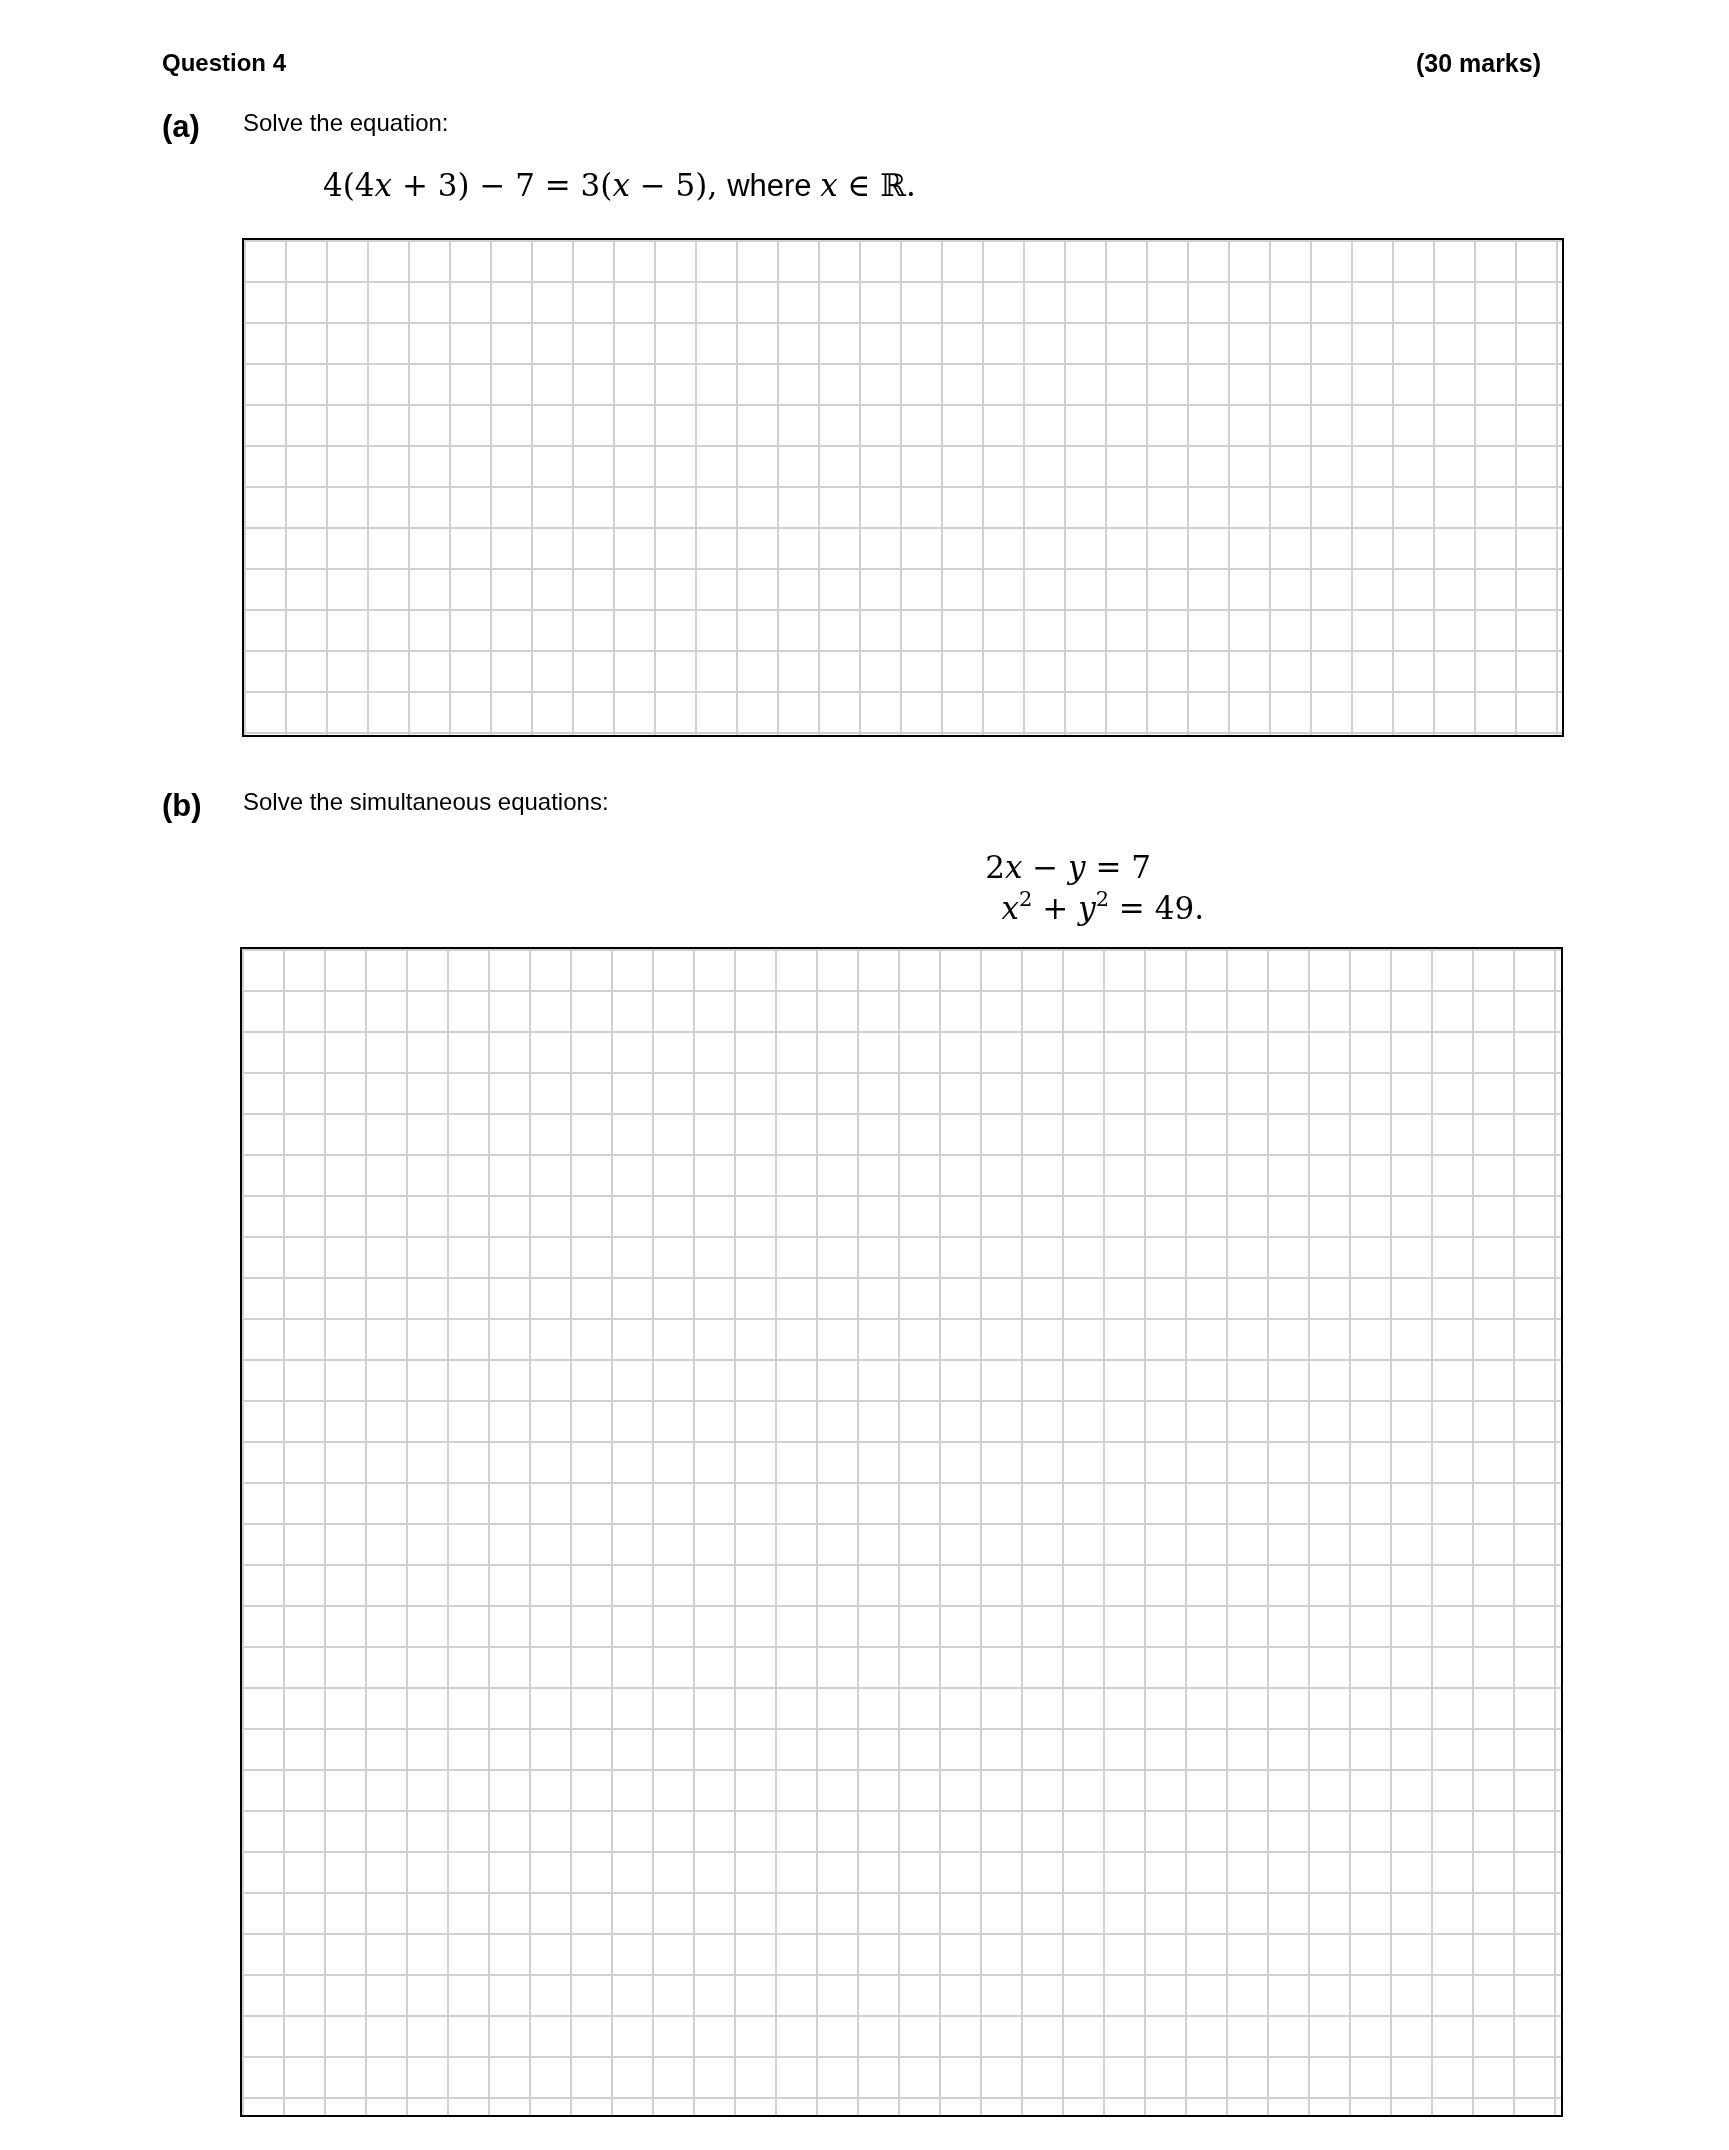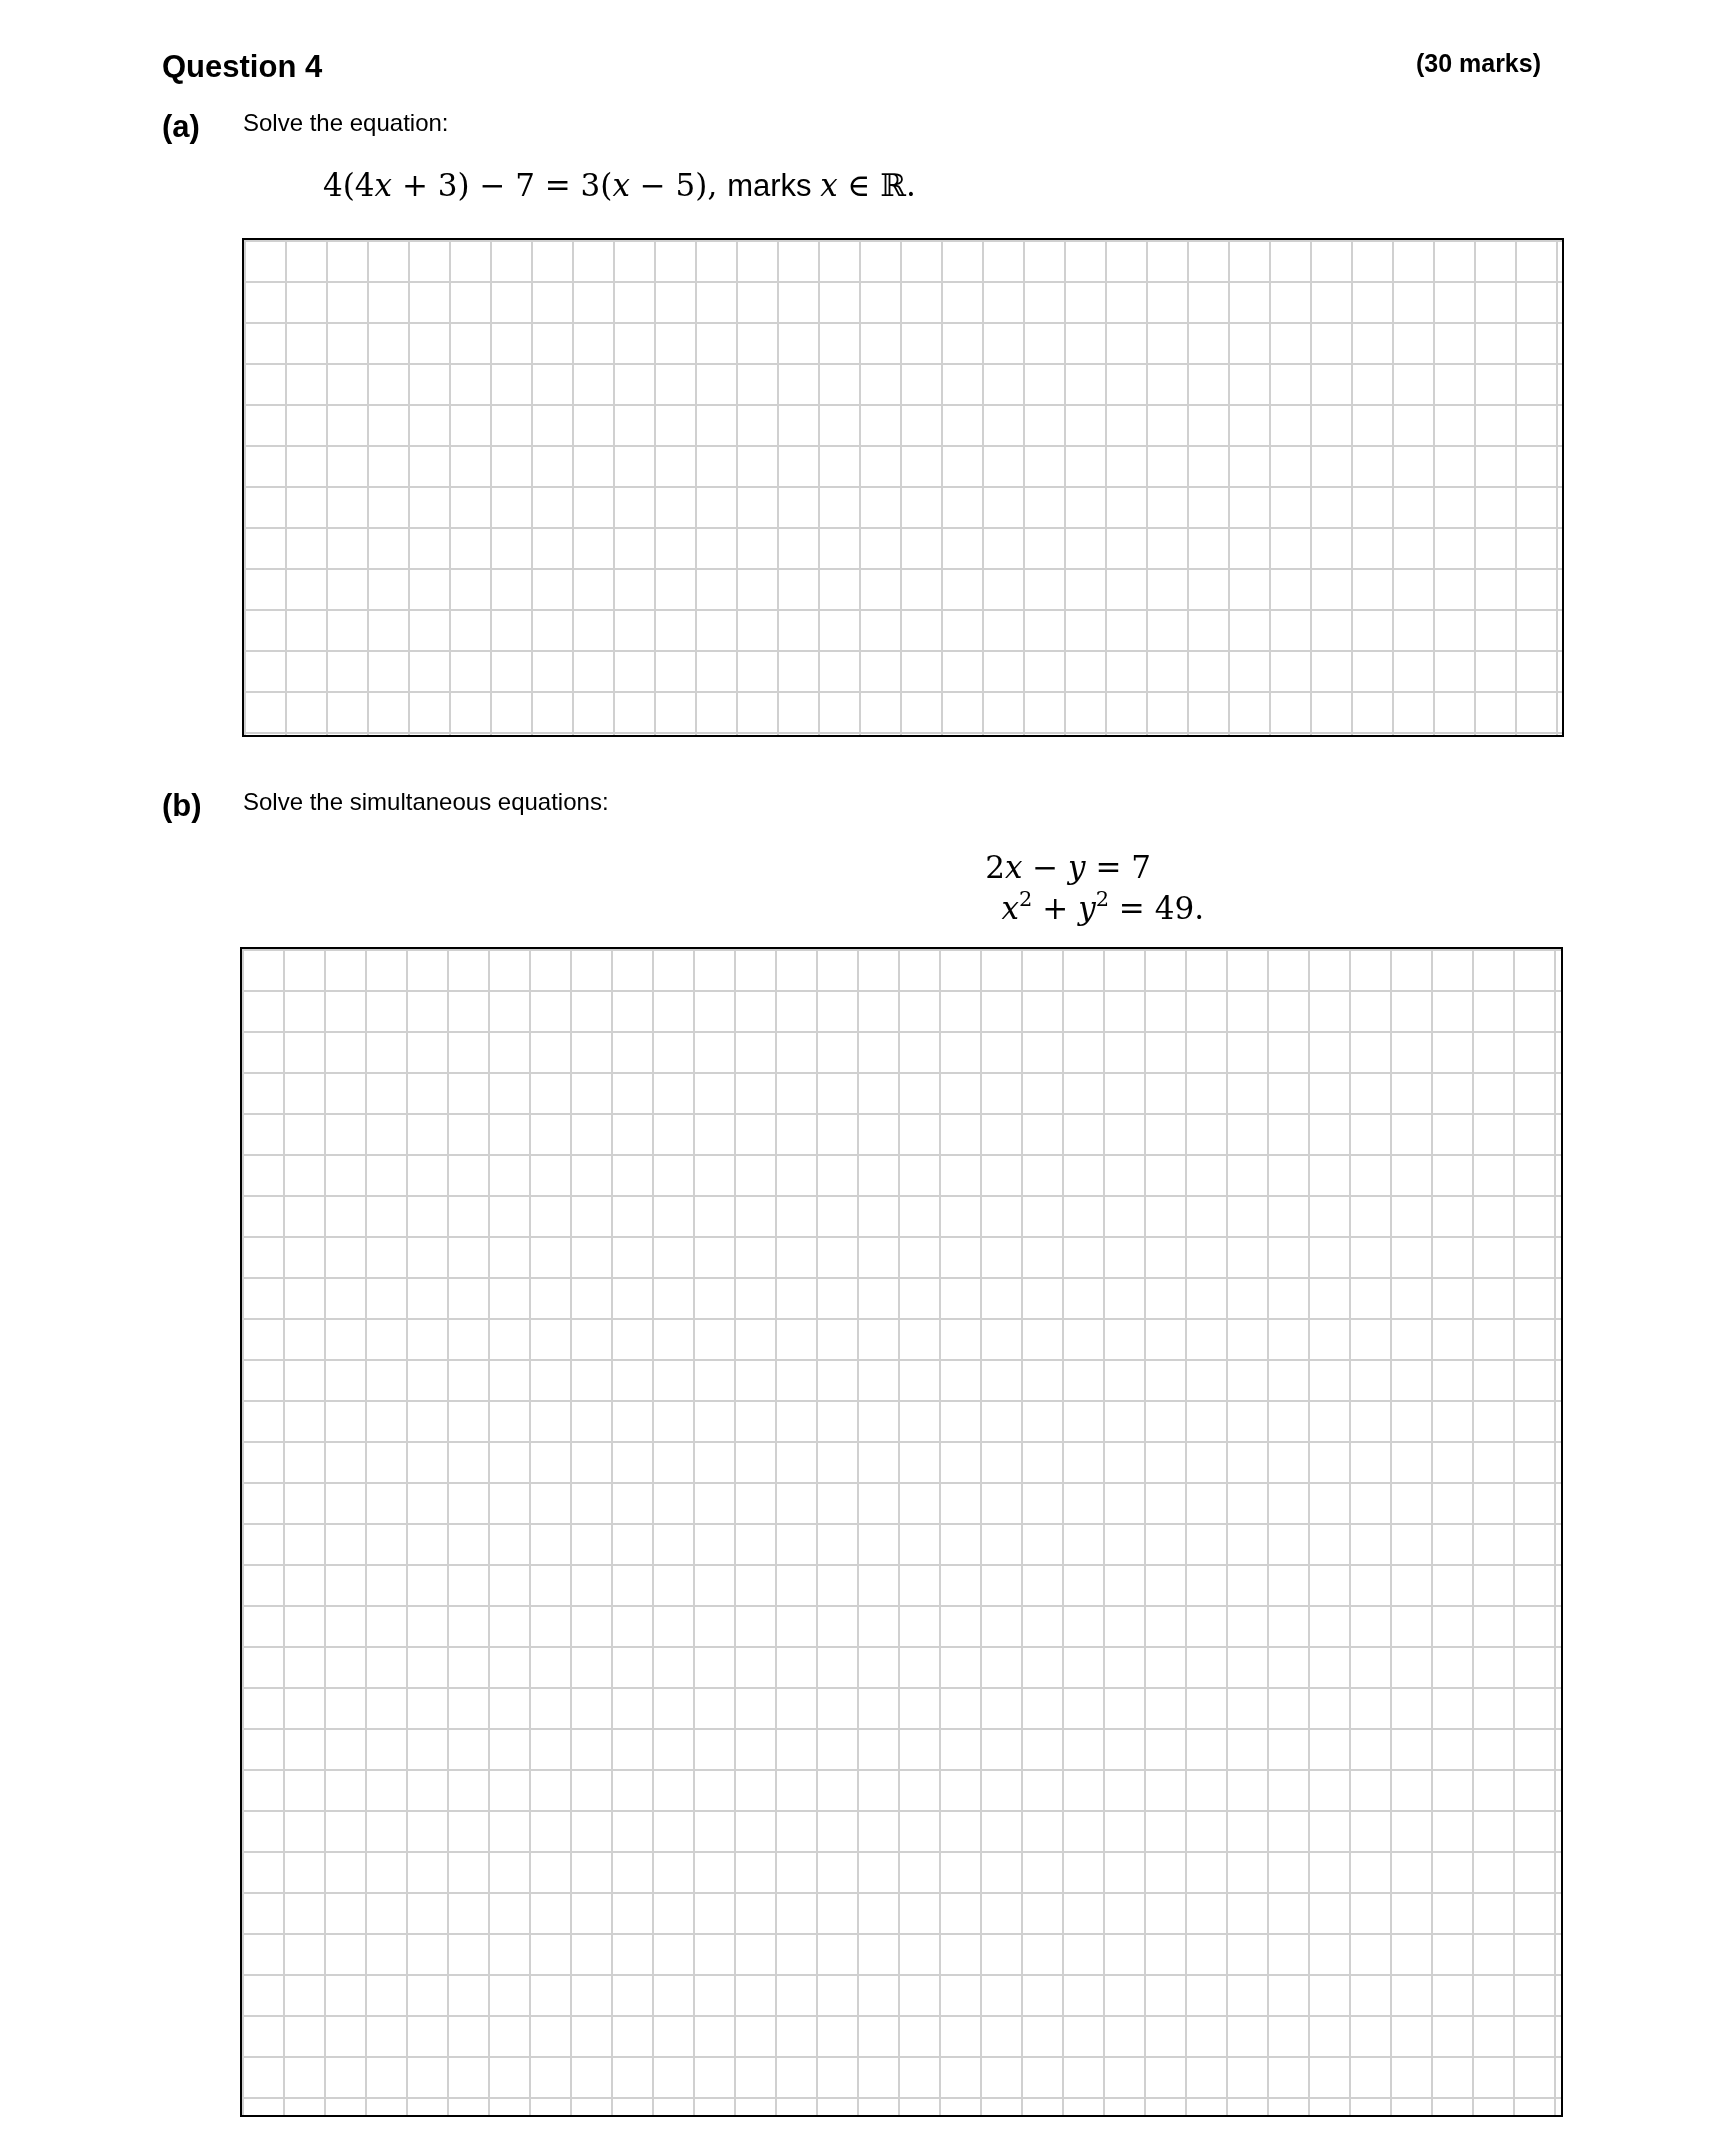--- a/index.html
+++ b/index.html
@@ -1,19 +1,19 @@
 <!DOCTYPE html>
 <html style="font-size:15px"><head>
 <meta charset="utf-8">
 <style>
   html, body { margin: 0; padding: 0; background: #ffffff; }
   body { width: 1729px; height: 2150px; position: relative; overflow: hidden;
          font-family: "Liberation Sans", "DejaVu Sans", sans-serif; color: #000; }
   .abs { position: absolute; white-space: nowrap; }
-  .q-title { left: 162px; top: 49px; font-size: 31px; font-weight: bold; }
+  .q-title { left: 162px; top: 49px; font-size: 24px; font-weight: bold; }
   .q-marks { right: 188px; top: 49px; font-size: 25px; font-weight: bold; }
   .part-label { font-size: 31px; font-weight: bold; }
   .part-text { font-size: 24px; }
   .math { font-family: "DejaVu Serif", "Liberation Serif", serif; font-size: 31px; }
   .math i { font-style: italic; }
   .grid-box {
     position: absolute; box-sizing: border-box;
     border: 2.9px solid #000;
     background-color: #fff;
     background-image:
@@ -27,21 +27,21 @@
 </style>
 </head>
 <body>
 
 <div class="abs q-title">Question 4</div>
 <div class="abs q-marks">(30 marks)</div>
 
 <div class="abs part-label" style="left:162px; top:109px;">(a)</div>
 <div class="abs part-text" style="left:243px; top:109px;">Solve the equation:</div>
 <div class="abs math" style="left:323px; top:167px;">
-  <span>4(4</span><i>x</i><span> + 3) − 7 = 3(</span><i>x</i><span> − 5), </span><span style="font-family:'Liberation Sans',sans-serif;">marks </span><i>x</i><span> ∈ ℝ.</span>
+  <span>4(4</span><i>x</i><span> + 3) − 7 = 3(</span><i>x</i><span> − 5), </span><span style="font-family:'Liberation Sans',sans-serif;">where </span><i>x</i><span> ∈ ℝ.</span>
 </div>
 <div class="grid-box" style="left:242px; top:238px; width:1322px; height:499px;"></div>
 
 <div class="abs part-label" style="left:162px; top:788px;">(b)</div>
 <div class="abs part-text" style="left:243px; top:788px;">Solve the simultaneous equations:</div>
 <div class="abs math eq-block" style="left:913px; top:849px; width:238px;">
   <span>2</span><i>x</i><span> − </span><i>y</i><span> = 7</span>
 </div>
 <div class="abs math eq-block" style="left:966px; top:890px; width:238px;">
   <i>x</i><sup>2</sup><span> + </span><i>y</i><sup>2</sup><span> = 49.</span>

